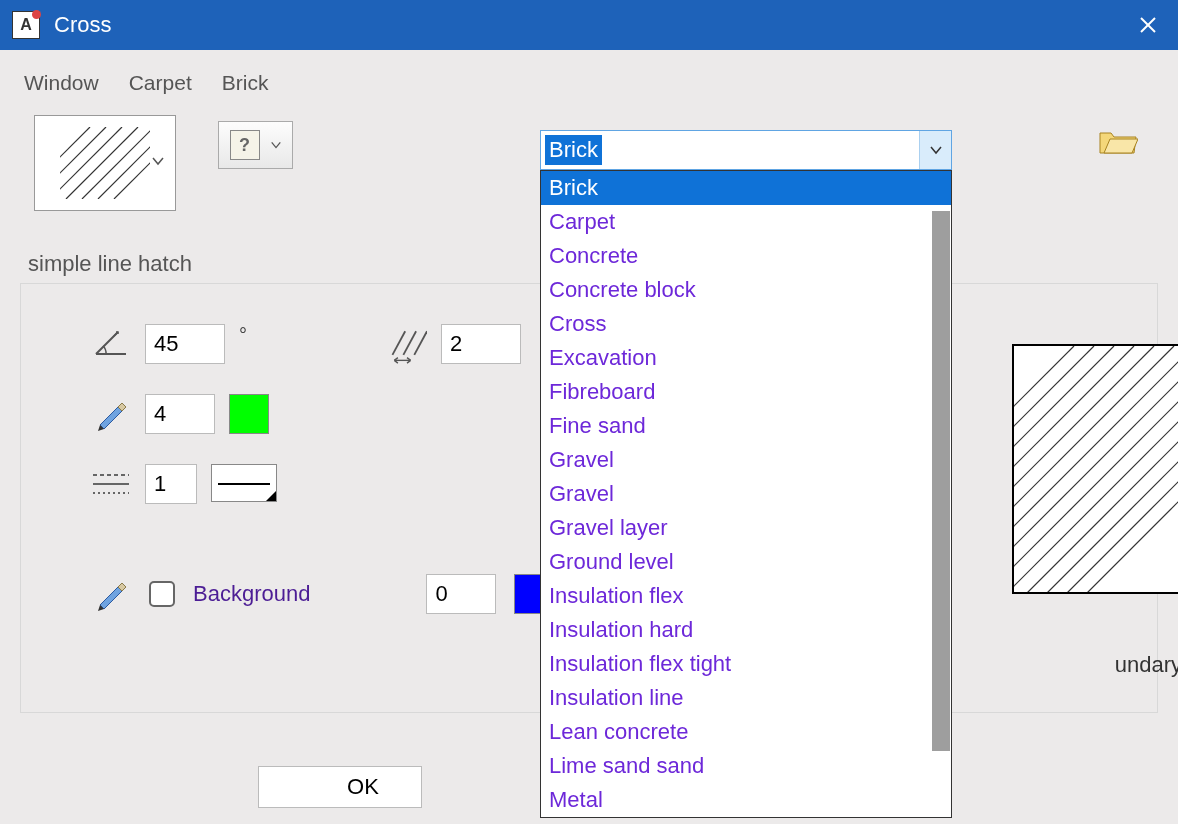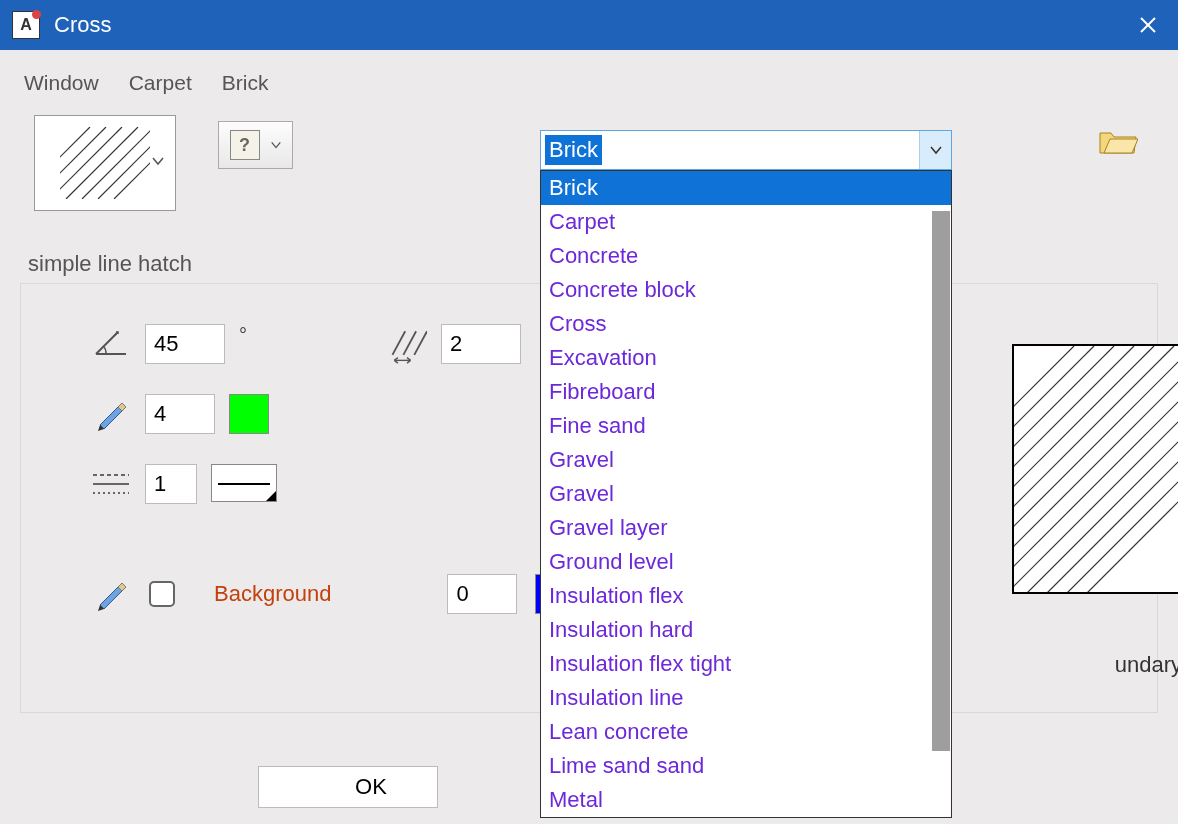--- a/index.html
+++ b/index.html
@@ -41,28 +41,28 @@
 .icon-slot { width: 40px; height: 40px; display:flex; align-items:center; justify-content:center; }
 input.numfield { width: 80px; height: 40px; border: 1px solid #bbb; background:#fff; font-size: 22px; padding: 0 8px; outline:none; }
 .deg-symbol { font-size: 20px; color:#444; }
 .color-swatch { width: 40px; height: 40px; border: 1px solid #888; }
 .line-swatch { width: 66px; height: 38px; border: 1px solid #888; background:#fff; position:relative; }
 .line-swatch::before { content:""; position:absolute; left:6px; right:6px; top:50%; border-top:2px solid #000; }
 .line-swatch::after { content:""; position:absolute; right:0; bottom:0; border-left:10px solid transparent; border-bottom:10px solid #000; }
 
 .bg-row { display:flex; align-items:center; gap:18px; margin-top: 40px; }
 .checkbox { width:26px; height:26px; border:2px solid #666; border-radius:5px; background:#fff; cursor:pointer; }
-.bg-label { font-size:22px; color:#c2410c;margin-left:21px; }
+.bg-label { font-size:22px; color:#4c1d95; }
 
 
 .big-preview { position:absolute; right:-25px; top:60px; width:170px; height:250px; border:2px solid #000; background:#fff; overflow:hidden; }
 .boundary-text { position:absolute; right:-25px; top:368px; font-size:22px; color:#333; }
 
 
-.btn-ok { position:absolute; left:258px; top:766px; width:180px; height:42px; border:1px solid #bbb; background:#fff; font-size:22px; cursor:pointer;padding-left:46px; }
+.btn-ok { position:absolute; left:258px; top:766px; width:164px; height:42px; border:1px solid #bbb; background:#fff; font-size:22px; cursor:pointer;padding-left:46px; }
 
 
 .combo-container { position:absolute; left:540px; top:130px; width:412px; z-index: 50; }
 .combo-field { height: 40px; border: 1px solid #60a5e3; background:#fff; display:flex; align-items:center; position:relative; }
 .combo-field .selected-text { background:#0f72d7; color:#fff; padding:2px 4px; font-size:22px; margin-left:4px; }
 .combo-field .combo-arrow { position:absolute; right:0; top:0; width:32px; height:100%; border-left:1px solid #aad0f0; background:#d9ecfb; display:flex; align-items:center; justify-content:center; cursor:pointer; }
 
 .combo-list { border:1px solid #333; background:#fff; max-height: 660px; overflow:hidden; position:relative; }
 .combo-list-inner { padding: 0; }
 .combo-item { padding: 1px 8px; font-size: 22px; color:#6d28d9; cursor:pointer; line-height: 32px; white-space: nowrap; }

